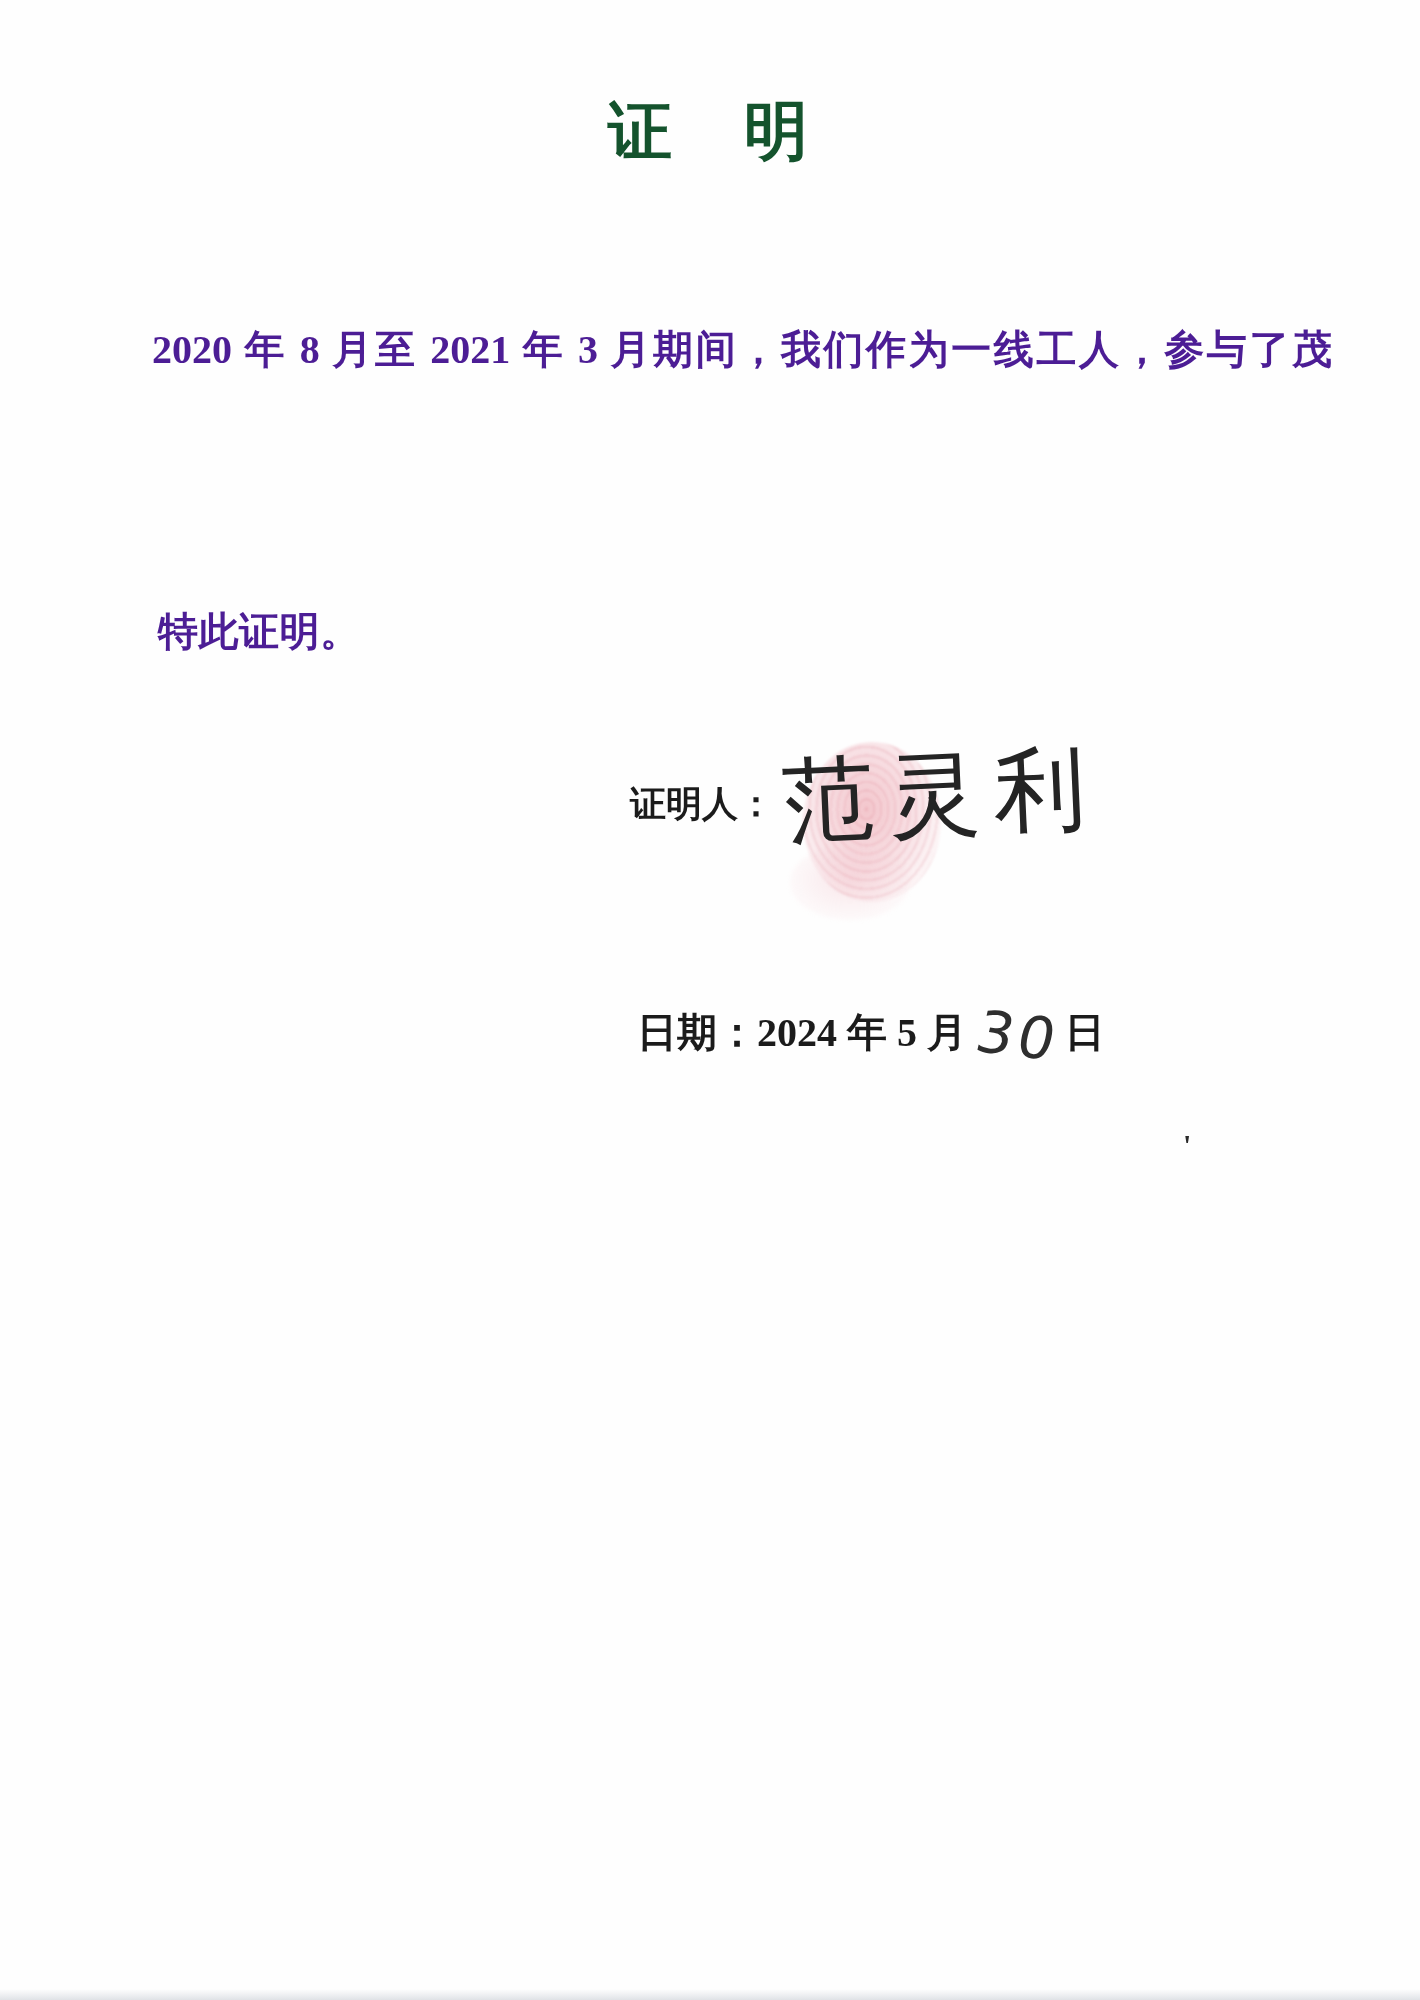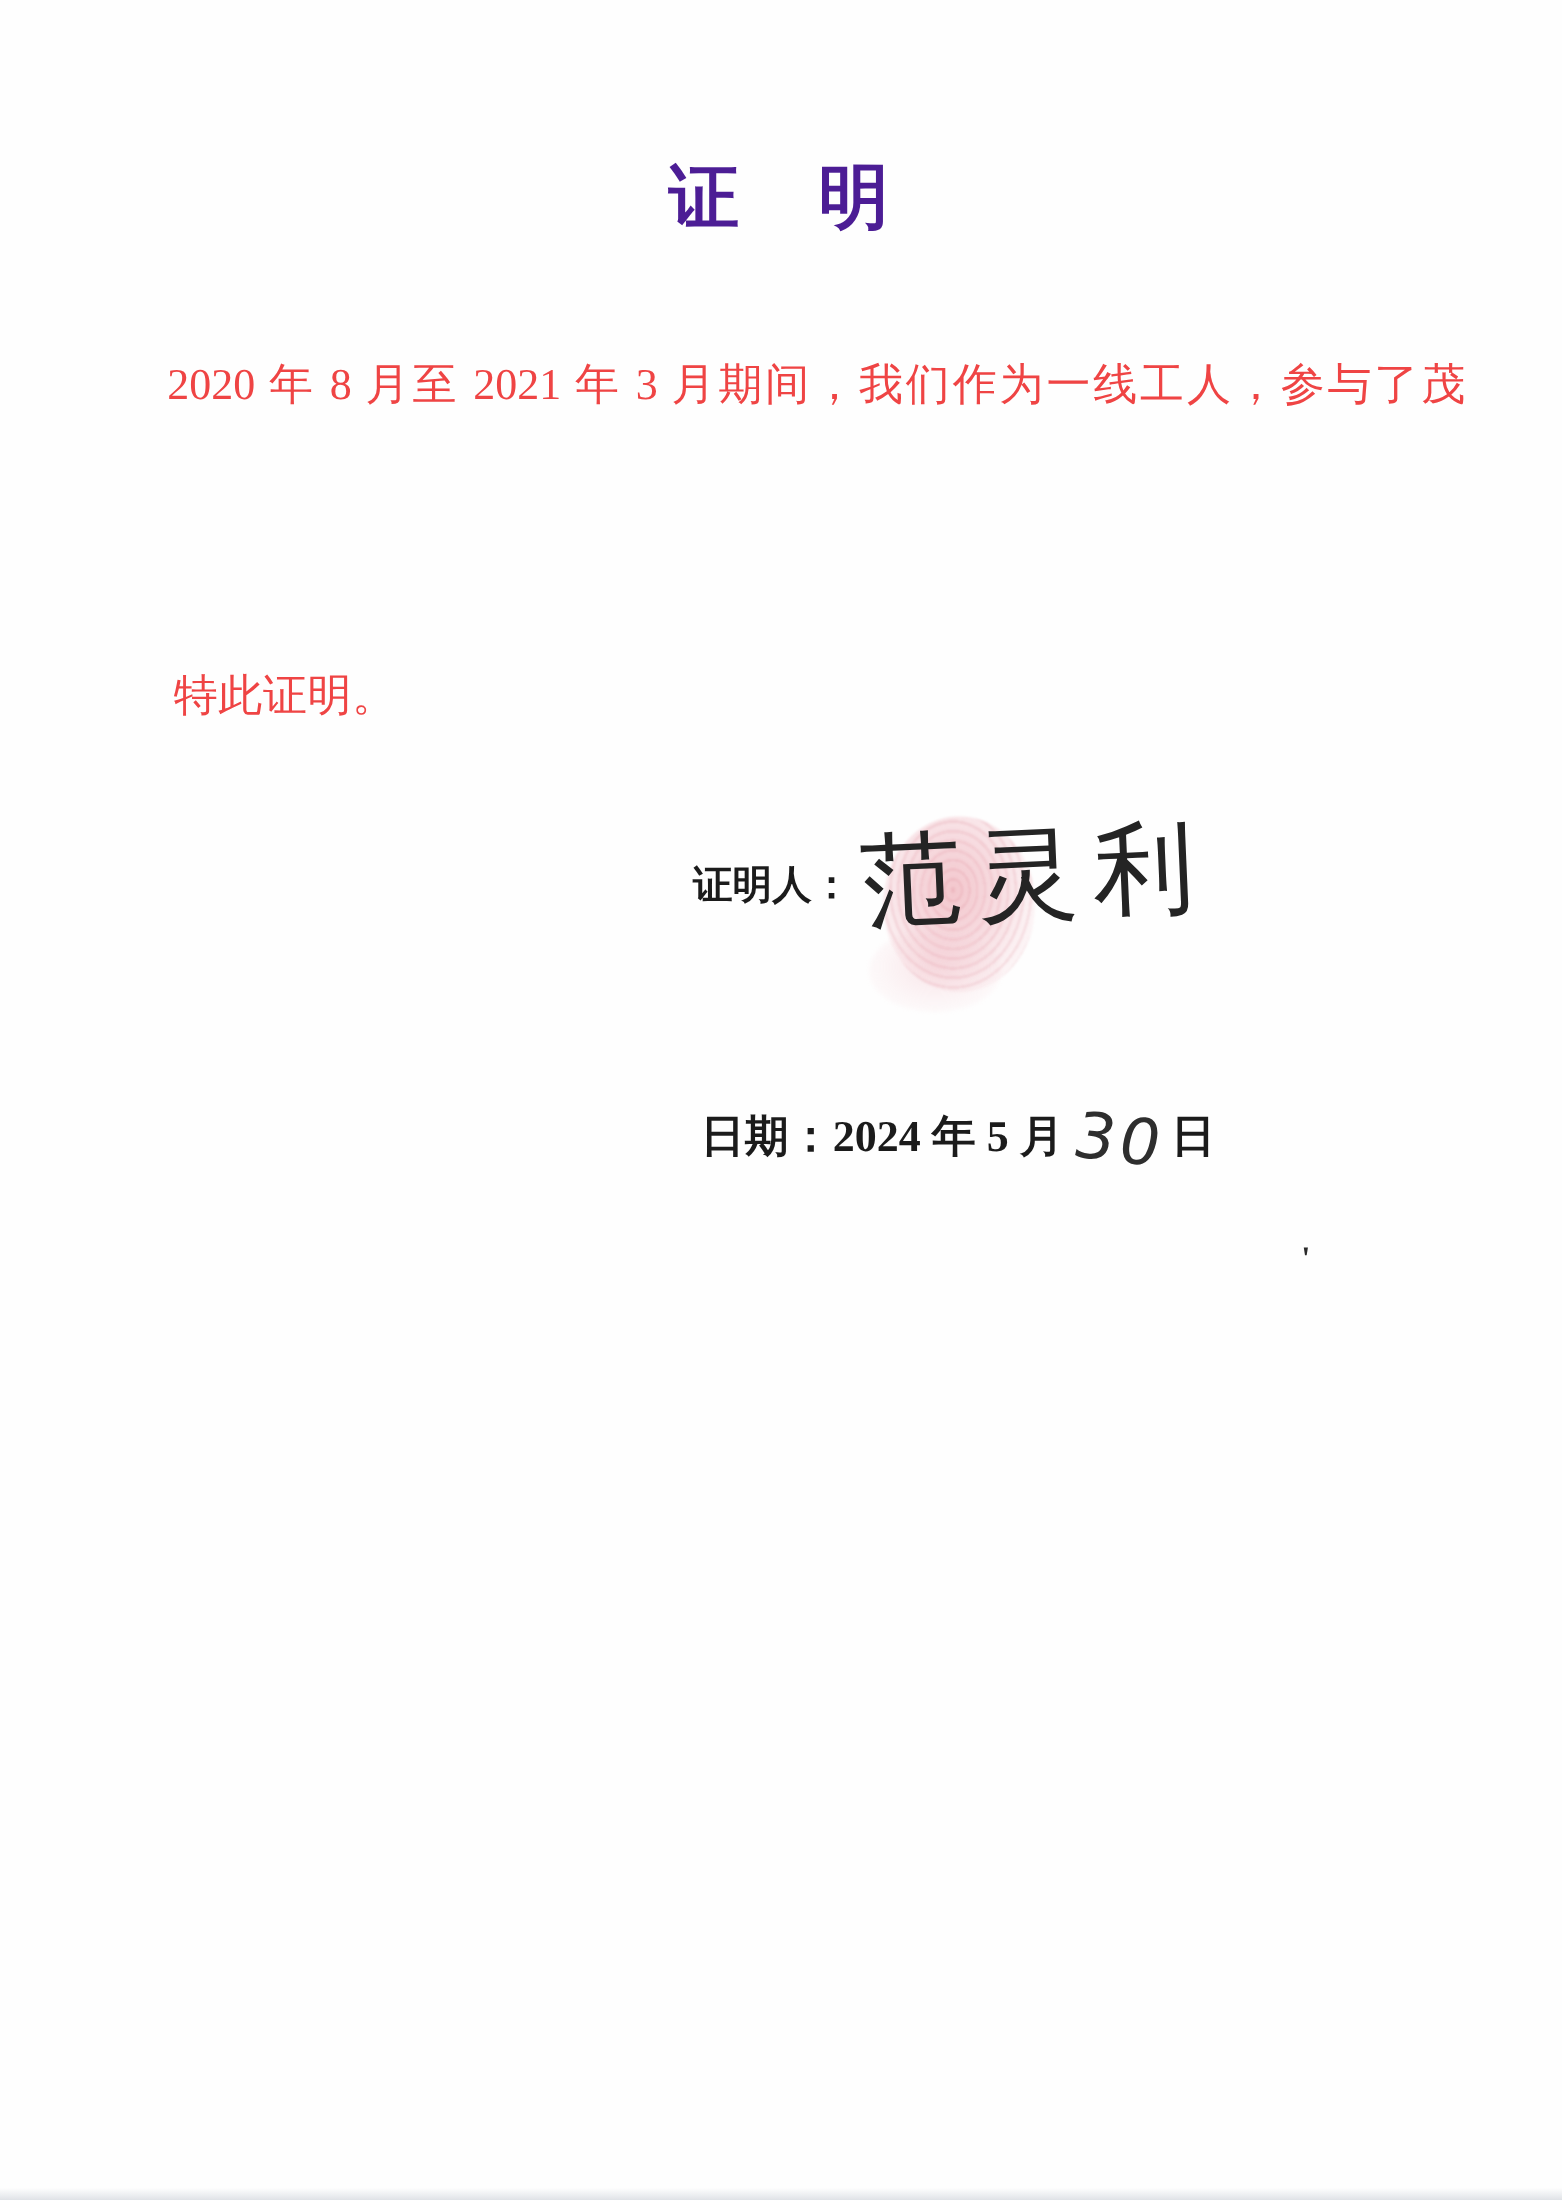--- a/index.html
+++ b/index.html
@@ -18,29 +18,28 @@
   }
   .doc-title {
     position: absolute;
     left: 0;
     right: 0;
     top: 88px;
     text-align: center;
     font-size: 64px;
     font-weight: bold;
     letter-spacing: 4px;
-    color: #4c1d95;
+    color: #14532d;
     white-space: pre;
-    margin-top: 48px;
   }
   .body-line {
     position: absolute;
     font-size: 40px;
-    font-weight: normal;
-    color: #ef4444;
+    font-weight: bold;
+    color: #4c1d95;
     white-space: nowrap;
     letter-spacing: 0px;
   }
   .body-line.justified {
     left: 97px;
     width: 1235px;
     white-space: normal;
     text-align: justify;
     text-align-last: justify;
     letter-spacing: 0;

